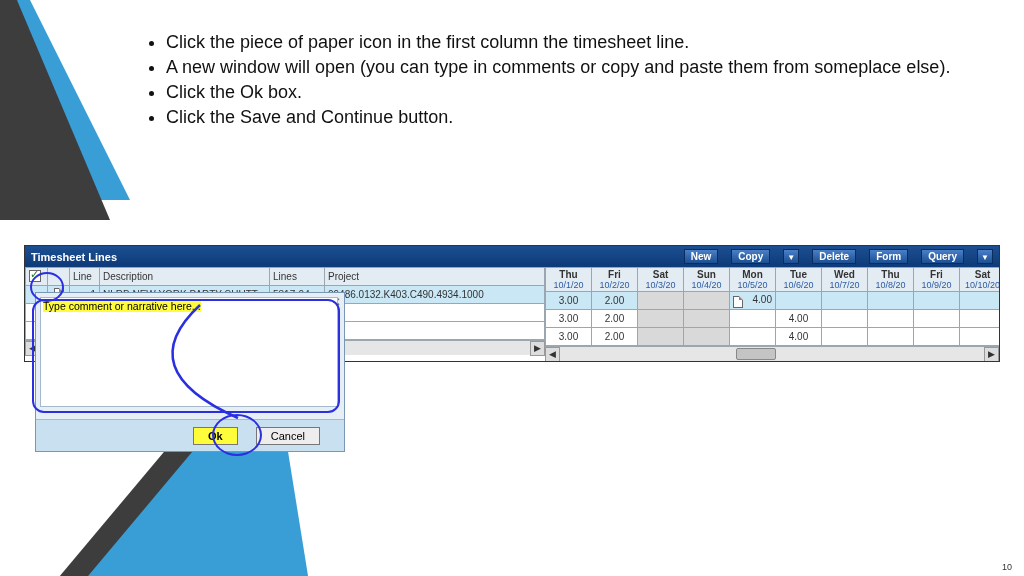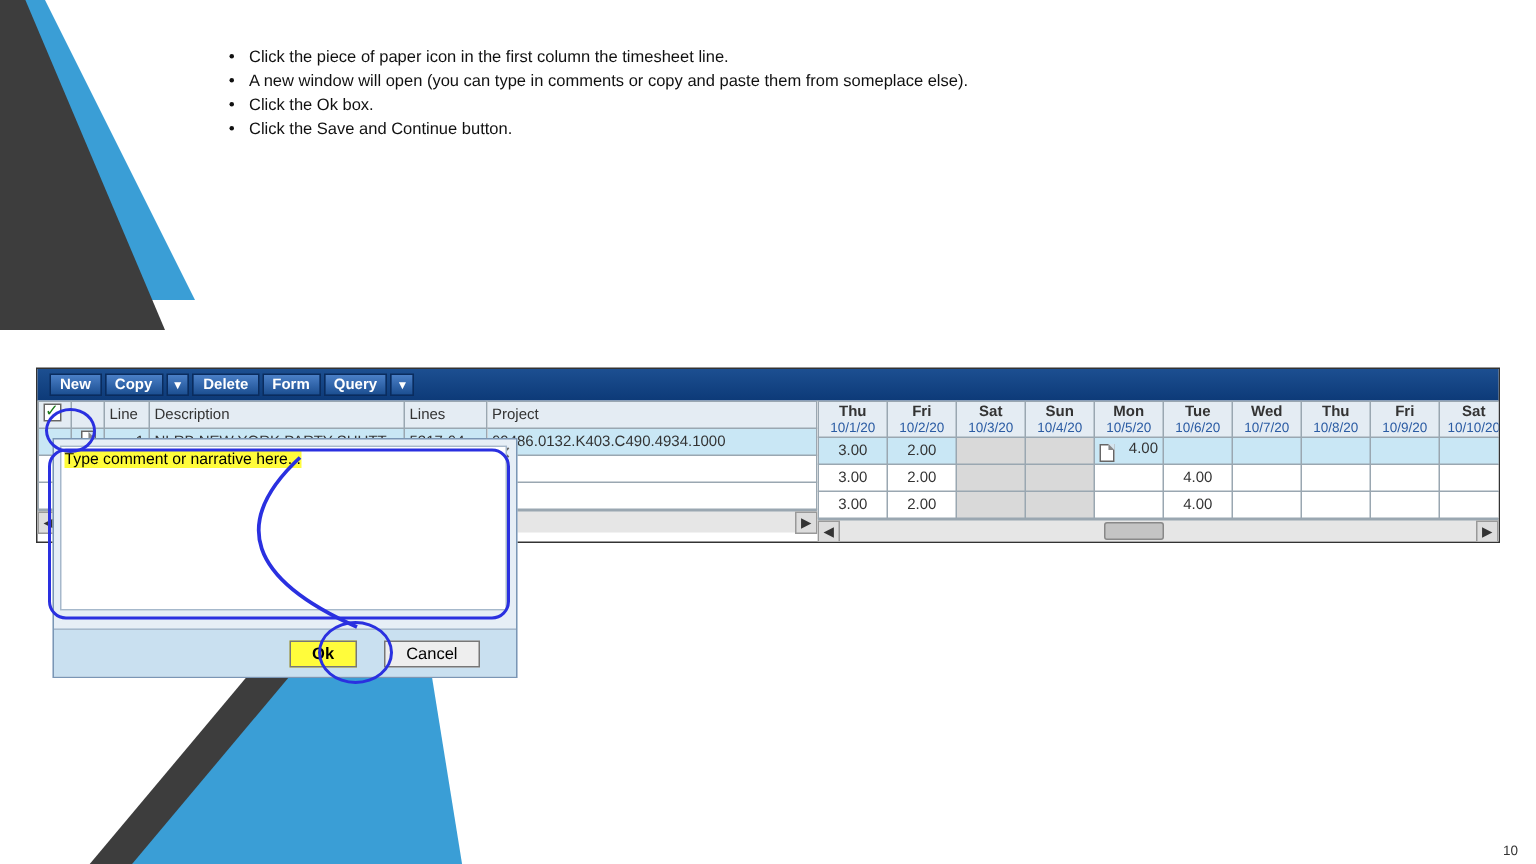--- a/index.html
+++ b/index.html
@@ -8,28 +8,28 @@
 
   
   .tri1 { position:absolute; left:0; top:-60px; width:0; height:0; border-top:260px solid transparent; border-left:130px solid #3a9ed6; z-index:0; }
   .tri2 { position:absolute; left:0; top:-40px; width:0; height:0; border-top:260px solid transparent; border-left:110px solid #3d3d3d; z-index:1; }
 
   .tri-b1 { position:absolute; left:85px; bottom:-150px; width:0; height:0; border-bottom:360px solid #3d3d3d; border-right:360px solid transparent; transform:skewX(-40deg); z-index:0;}
   .tri-b2 { position:absolute; left:130px; bottom:-120px; width:0; height:0; border-bottom:340px solid #3a9ed6; border-right:340px solid transparent; transform:skewX(-40deg); z-index:1;}
 
   .content { position:absolute; left:144px; top:28px; width:850px; z-index:5; }
   h2 { margin:0 0 14px 0; font-size:18px; font-weight:bold; text-decoration:underline; letter-spacing:.5px; }
-  ul { margin:0; padding-left:22px; font-size:11px; color:#111; }
+  ul { margin:0; padding-left:22px; font-size:18px; color:#111; }
   ul li { margin:4px 0; }
 
   
   .app { position:absolute; left:24px; top:245px; width:976px; z-index:6; border:1px solid #333; background:#fff; }
   .app-header { background:linear-gradient(#1c4f91,#0d3a78); color:#fff; font-size:11px; font-weight:bold; padding:3px 6px; display:flex; align-items:center; }
   .app-header .title { flex:1; }
-  .hbtn { background:linear-gradient(#4a7fc7,#1c4f91); border:1px solid #0a2c5e; color:#fff; font-size:10px; padding:1px 6px; margin-left:2px; }
+  .hbtn { background:linear-gradient(#4a7fc7,#1c4f91); border:1px solid #0a2c5e; color:#fff; font-size:10px; padding:1px 6px; margin-left:13px; }
   .hbtn.arrow { padding:1px 3px; }
   .hbtn.arrow::after { content:"▼"; font-size:8px; }
 
   .grid { font-size:10px; color:#333; }
   table { border-collapse:collapse; width:100%; }
   th, td { border:1px solid #9aa7b1; padding:1px 3px; text-align:left; height:18px; background:#fff; white-space:nowrap; overflow:hidden; }
   th { background:#e4ecf3; font-weight:normal; }
   th .sub { display:block; font-size:9px; color:#2a5ba3; }
   td.num { text-align:right; }
   .cell-paper { text-align:center; }
@@ -75,20 +75,21 @@
   <ul>
     <li>Click the piece of paper icon in the first column the timesheet line.</li>
     <li>A new window will open (you can type in comments or copy and paste them from someplace else).</li>
     <li>Click the Ok box.</li>
     <li>Click the Save and Continue button.</li>
   </ul>
 </div>
 
 <div class="app">
   <div class="app-header">
+    <span class="title">Timesheet Lines</span>
     <span class="hbtn">New</span>
     <span class="hbtn">Copy</span>
     <span class="hbtn arrow"></span>
     <span class="hbtn">Delete</span>
     <span class="hbtn">Form</span>
     <span class="hbtn">Query</span>
     <span class="hbtn arrow"></span>
   </div>
 
   <div class="grid">

